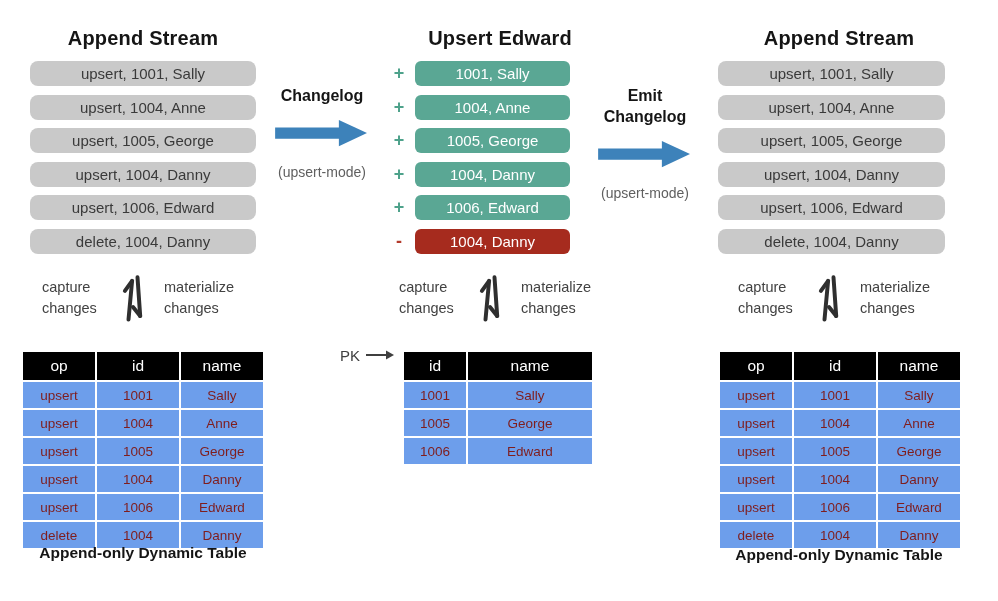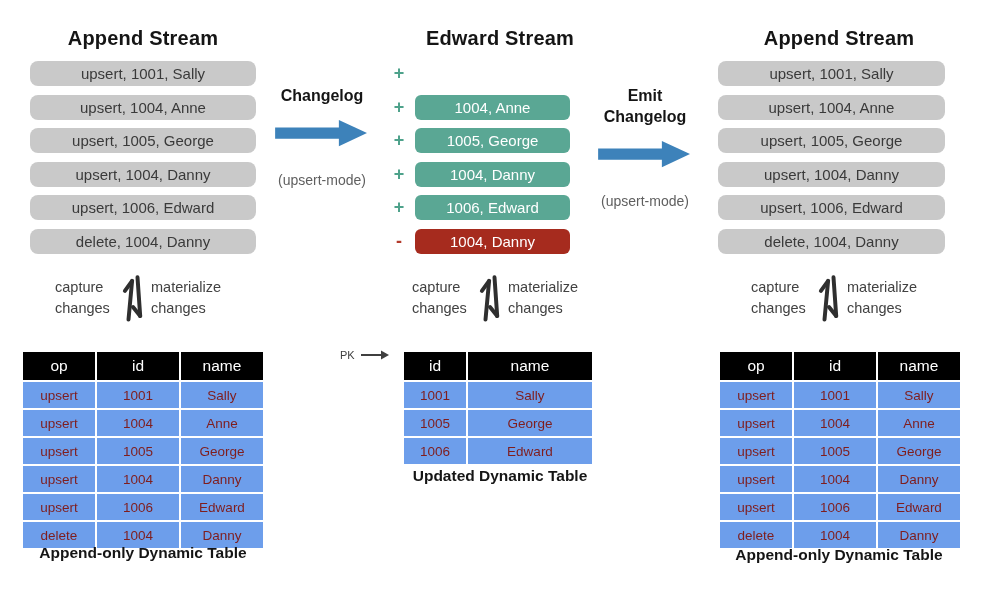--- a/index.html
+++ b/index.html
@@ -31,21 +31,21 @@
   .sign.minus { color:#b33a2b; }
   .mid-box {
     width:155px; height:25px; border-radius:6px; display:flex; align-items:center;
     justify-content:center; color:#ffffff; font-size:15px;
   }
   .mid-box.insert { background:#5aa794; }
   .mid-box.delete { background:#a62b1e; }
 
   .capture-row {
     position:absolute; top:268px; left:0; right:0; height:60px;
-    display:flex; align-items:center; justify-content:center; 
+    display:flex; align-items:center; justify-content:center; gap:13px;
   }
   .cap-label { font-size:14.5px; color:#424242; line-height:1.45; }
   .cap-label.capture { width:60px; text-align:left; }
   .cap-label.materialize { width:80px; text-align:left; }
   .exchange-icon { width:36px; height:58px; flex:0 0 auto; }
 
   .dyn-table { position:absolute; top:340px; display:grid; gap:2px; }
   #col-left  .dyn-table { left:0;   width:240px; grid-template-columns:72px 82px 82px; }
   #col-mid   .dyn-table { left:74px; width:188px; grid-template-columns:62px 124px; }
   #col-right .dyn-table { left:2px; width:240px; grid-template-columns:72px 82px 82px; }
@@ -61,29 +61,29 @@
   .caption {
     position:absolute; left:0; right:0; text-align:center;
     font-weight:bold; font-size:15.5px; color:#151515;
   }
   #col-left  .caption { top:544px; }
   #col-mid   .caption { top:467px; }
   #col-right .caption { top:546px; }
 
   .pk {
     position:absolute; top:346px; left:10px; display:flex; align-items:center;
-    gap:6px; font-size:11px; color:#3f3f3f; height:18px;text-align:right;
+    gap:6px; font-size:15px; color:#3f3f3f; height:18px;text-align:right;
   }
 
   .arrow-group { position:absolute; width:124px; text-align:center; }
   #arrow-left  { left:260px; top:86px; }
   #arrow-right { left:583px; top:86px; }
   .arrow-label { font-size:16px; font-weight:bold; color:#151515; line-height:1.3; }
   .flow-arrow { margin-top:11px; width:100px; height:30px; }
-  .mode { margin-top:20px; font-size:14px; color:#5f5f5f; }
+  .mode { margin-top:12px; font-size:14px; color:#5f5f5f; }
 </style>
 </head>
 <body>
 
 <div id="stage">
 
   <div class="col" id="col-left">
     <div class="stream-title">Append Stream</div>
     <div class="stream-list">
       <div class="gray-box">upsert, 1001, Sally</div>
@@ -135,24 +135,25 @@
     <div class="arrow-label">
       <div>Changelog</div>
     </div>
     <svg class="flow-arrow" viewBox="0 0 100 32">
       <polygon points="0,10 68,10 68,2 98,16 68,30 68,22 0,22" fill="#3d82ba"></polygon>
     </svg>
     <div class="mode">(upsert-mode)</div>
   </div>
 
   <div class="col" id="col-mid">
-    <div class="stream-title">Edward Stream</div>
+    <div class="stream-title">Upsert Edward</div>
     <div class="stream-list">
       <div class="mid-row">
         <span class="sign plus">+</span>
+        <div class="mid-box insert">1001, Sally</div>
       </div>
       <div class="mid-row">
         <span class="sign plus">+</span>
         <div class="mid-box insert">1004, Anne</div>
       </div>
       <div class="mid-row">
         <span class="sign plus">+</span>
         <div class="mid-box insert">1005, George</div>
       </div>
       <div class="mid-row">
@@ -190,21 +191,20 @@
     <div class="dyn-table">
       <div class="th">id</div>
       <div class="th">name</div>
       <div class="td">1001</div>
       <div class="td">Sally</div>
       <div class="td">1005</div>
       <div class="td">George</div>
       <div class="td">1006</div>
       <div class="td">Edward</div>
     </div>
-    <div class="caption">Updated Dynamic Table</div>
   </div>
 
   <div class="arrow-group" id="arrow-right">
     <div class="arrow-label">
       <div>Emit</div>
       <div>Changelog</div>
     </div>
     <svg class="flow-arrow" viewBox="0 0 100 32">
       <polygon points="0,10 68,10 68,2 98,16 68,30 68,22 0,22" fill="#3d82ba"></polygon>
     </svg>

